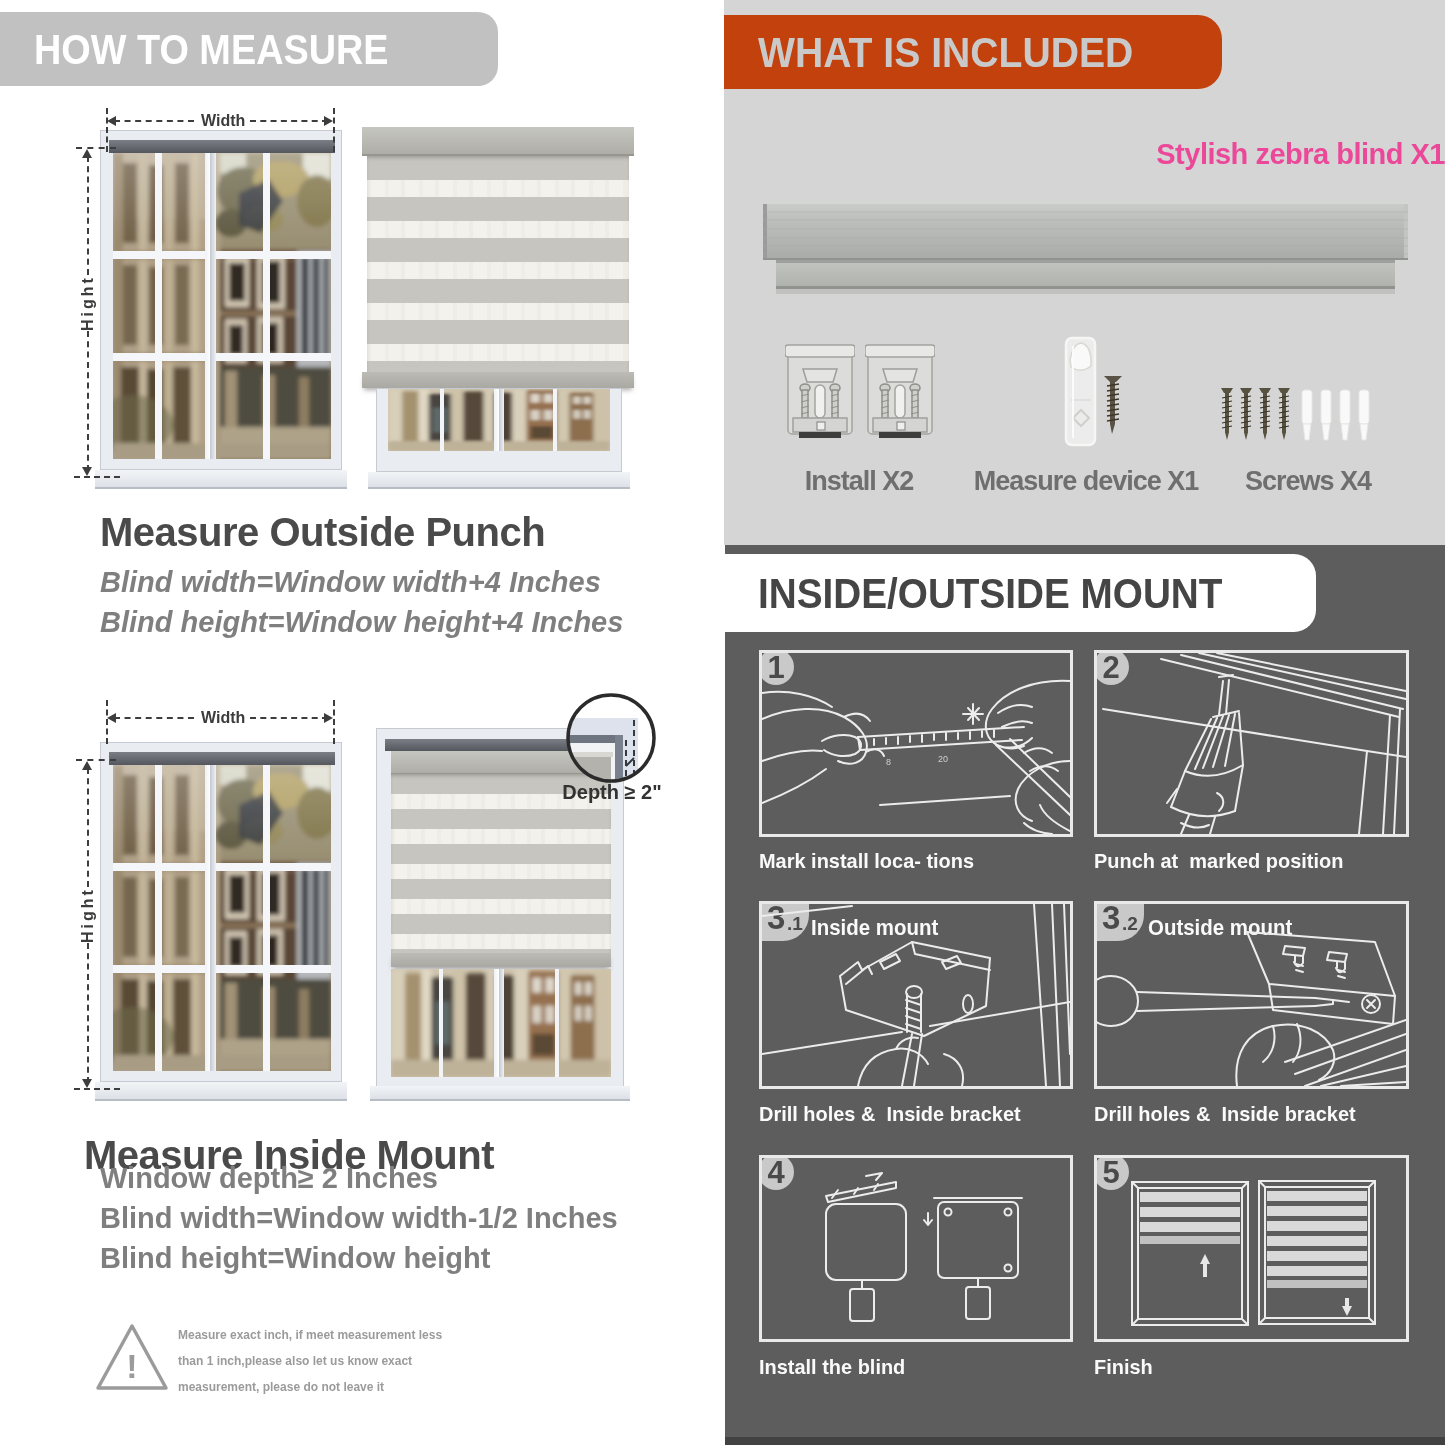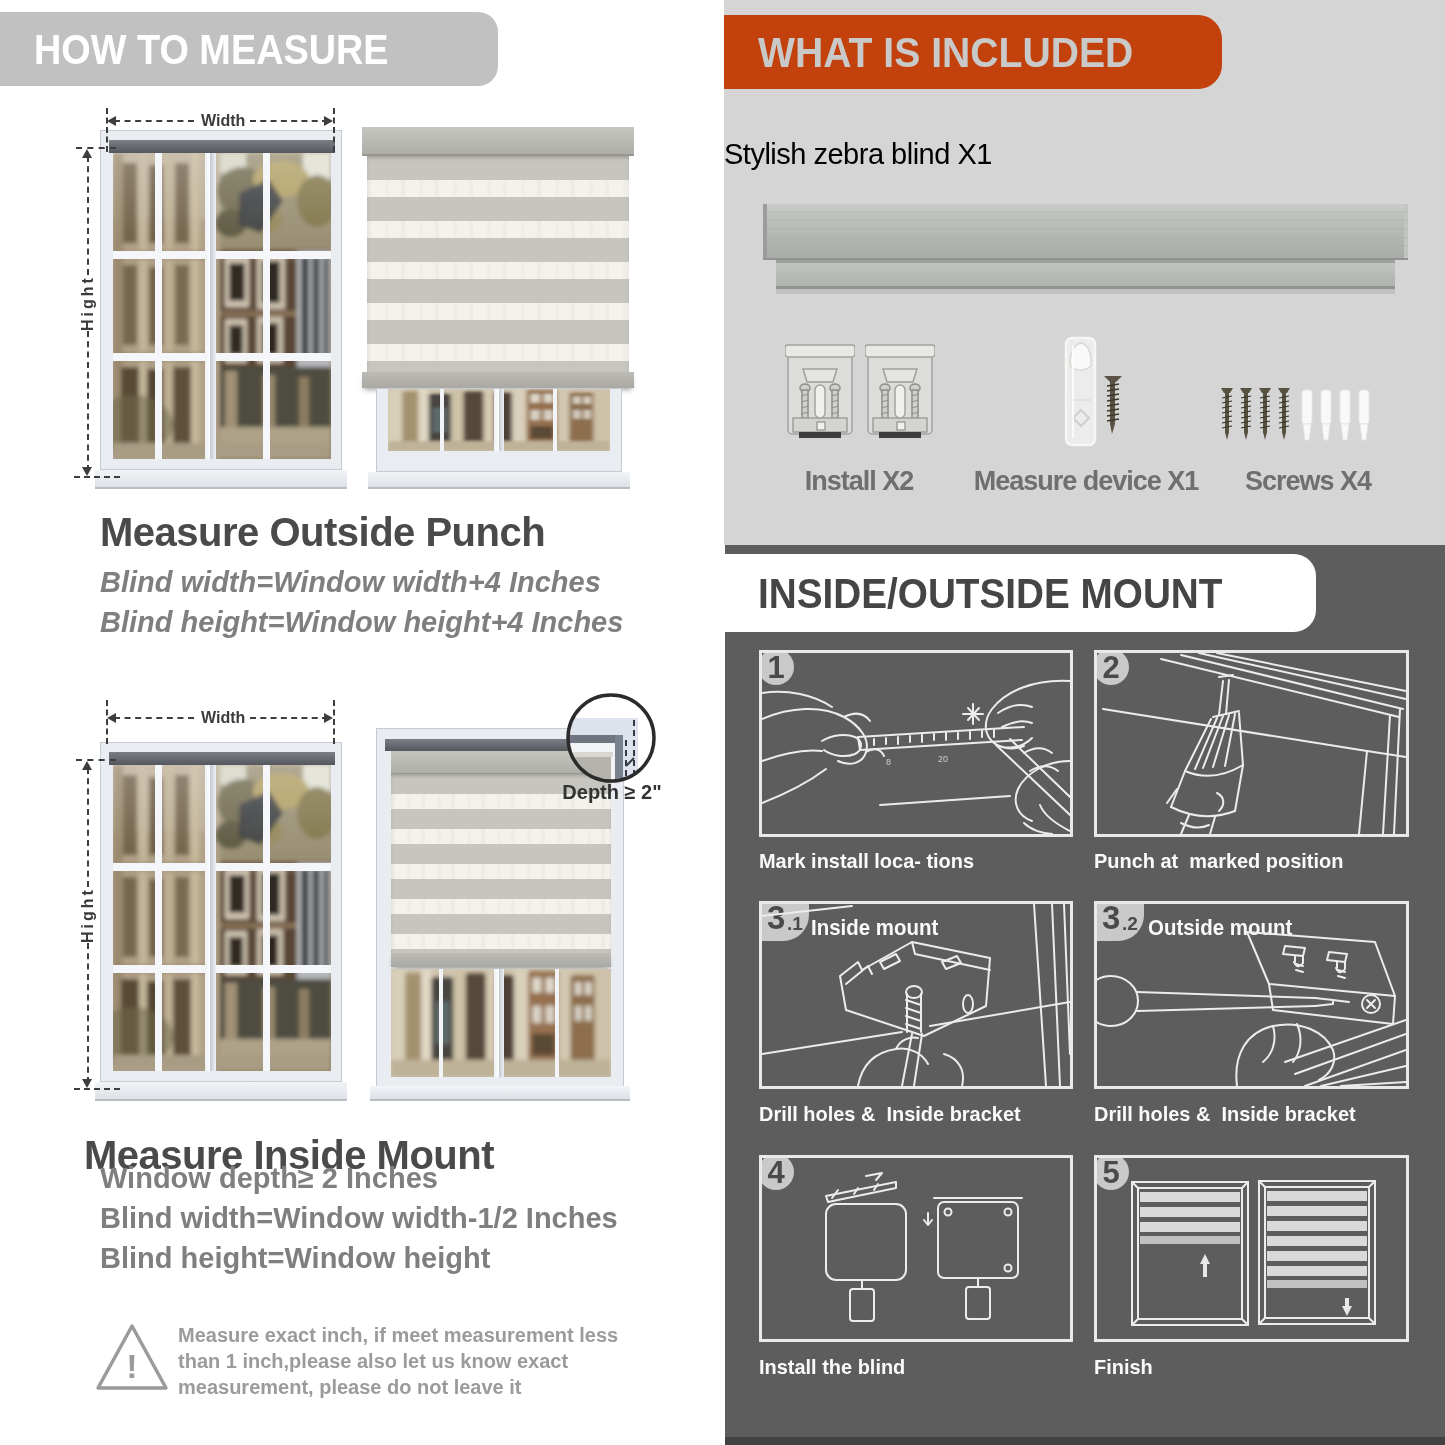--- a/index.html
+++ b/index.html
@@ -259,28 +259,28 @@
 <div class="abs h1l" style="left:100px;top:510px;">Measure Outside Punch</div>
 <div class="abs txl" style="left:100px;top:562px;font-style:italic;">Blind width=Window width+4 Inches<br>Blind height=Window height+4 Inches</div>
 
 <div class="abs h1l" style="left:84px;top:1105px;margin-top:28px;">Measure Inside Mount</div>
 <div class="abs txl" style="left:100px;top:1158px;">Window depth≥ 2 Inches<br>Blind width=Window width-1/2 Inches<br>Blind height=Window height</div>
 
 <svg class="abs" style="left:92px;top:1318px;" width="80" height="80" viewBox="0 0 80 80">
   <path d="M40 8 L74 70 L6 70 Z" fill="none" stroke="#9b9b9b" stroke-width="3.5" stroke-linejoin="round"></path>
   <text x="40" y="60" font-size="34" font-weight="bold" fill="#9b9b9b" text-anchor="middle" font-family="Liberation Sans">!</text>
 </svg>
-<div class="abs" style="left:178px;top:1322px;font-size:20px;font-weight:bold;color:#9b9b9b;line-height:26px;">
+<div class="abs" style="left:178px;top:1322px;font-size:12px;font-weight:bold;color:#9b9b9b;line-height:26px;">
 Measure exact inch, if meet measurement less<br>than 1 inch,please also let us know exact<br>measurement, please do not leave it</div>
 
 <div id="lpanel" class="abs"></div>
 <div id="wbar1" class="abs">
       <span>WHAT IS INCLUDED</span>
     </div>
-<div class="abs" style="left:724px;top:138px;width:721px;text-align:left;font-size:29px;font-weight:normal;color:#000000;letter-spacing:-0.5px;">Stylish zebra blind X1</div>
+<div class="abs" style="left:724px;top:138px;width:721px;text-align:right;font-size:29px;font-weight:bold;color:#ec4899;letter-spacing:-0.5px;">Stylish zebra blind X1</div>
 
 <svg class="abs" style="left:763px;top:202px;" width="645" height="95" viewBox="0 0 645 95">
   <rect x="0" y="0" width="645" height="3" fill="#d4d7d3"></rect>
   <rect x="0" y="2" width="645" height="56" fill="url(#metal)"></rect>
   <rect x="0" y="2" width="4" height="56" fill="#999c98"></rect>
   <rect x="641" y="2" width="4" height="56" fill="#c2c5c1"></rect>
   <g stroke="#a8aba7" stroke-width="1" opacity="0.45">
     <line x1="0" y1="10" x2="645" y2="10"></line>
         <line x1="0" y1="18" x2="645" y2="18"></line>
     <line x1="0" y1="27" x2="645" y2="27"></line>

